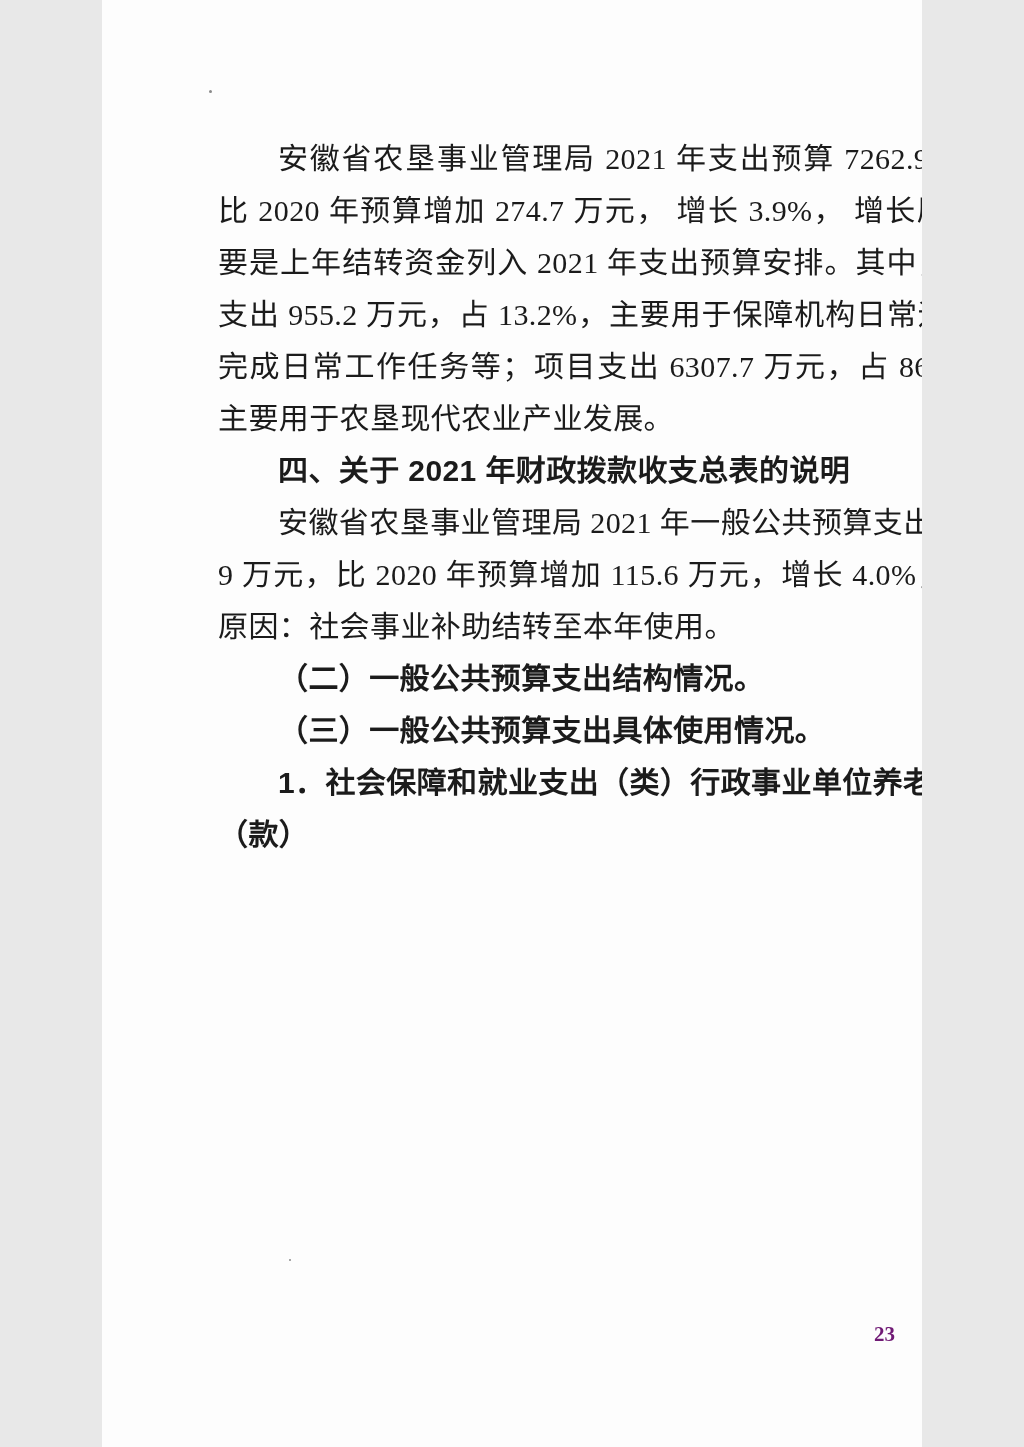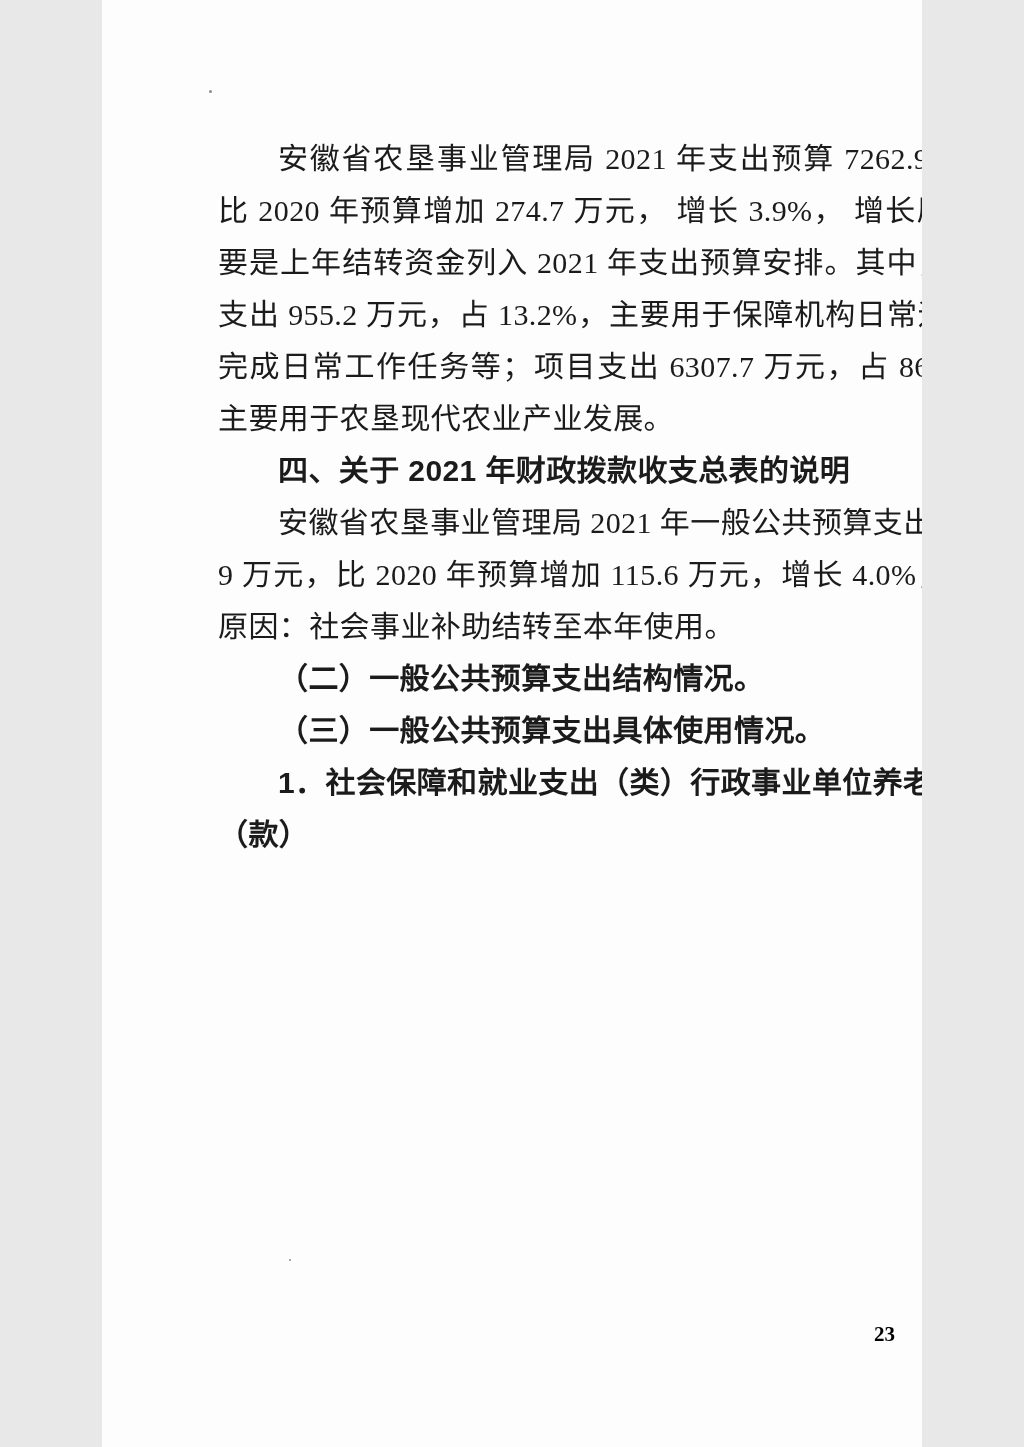--- a/index.html
+++ b/index.html
@@ -48,21 +48,21 @@
     text-align: left;
     letter-spacing: 0.4px;
   }
   .page-number {
     position: absolute;
     left: 772px;
     top: 1322px;
     font-size: 21px;
     font-weight: 700;
     font-family: "Liberation Serif", "DejaVu Serif", serif;
-    color: #000000;
+    color: #701a75;
   }
   .speck {
     position: absolute;
     width: 3px;
     height: 3px;
     border-radius: 50%;
     background: #8a8a8a;
   }
   .speck-1 { left: 107px; top: 90px; }
   .speck-2 { left: 187px; top: 1259px; width: 2px; height: 2px; }

